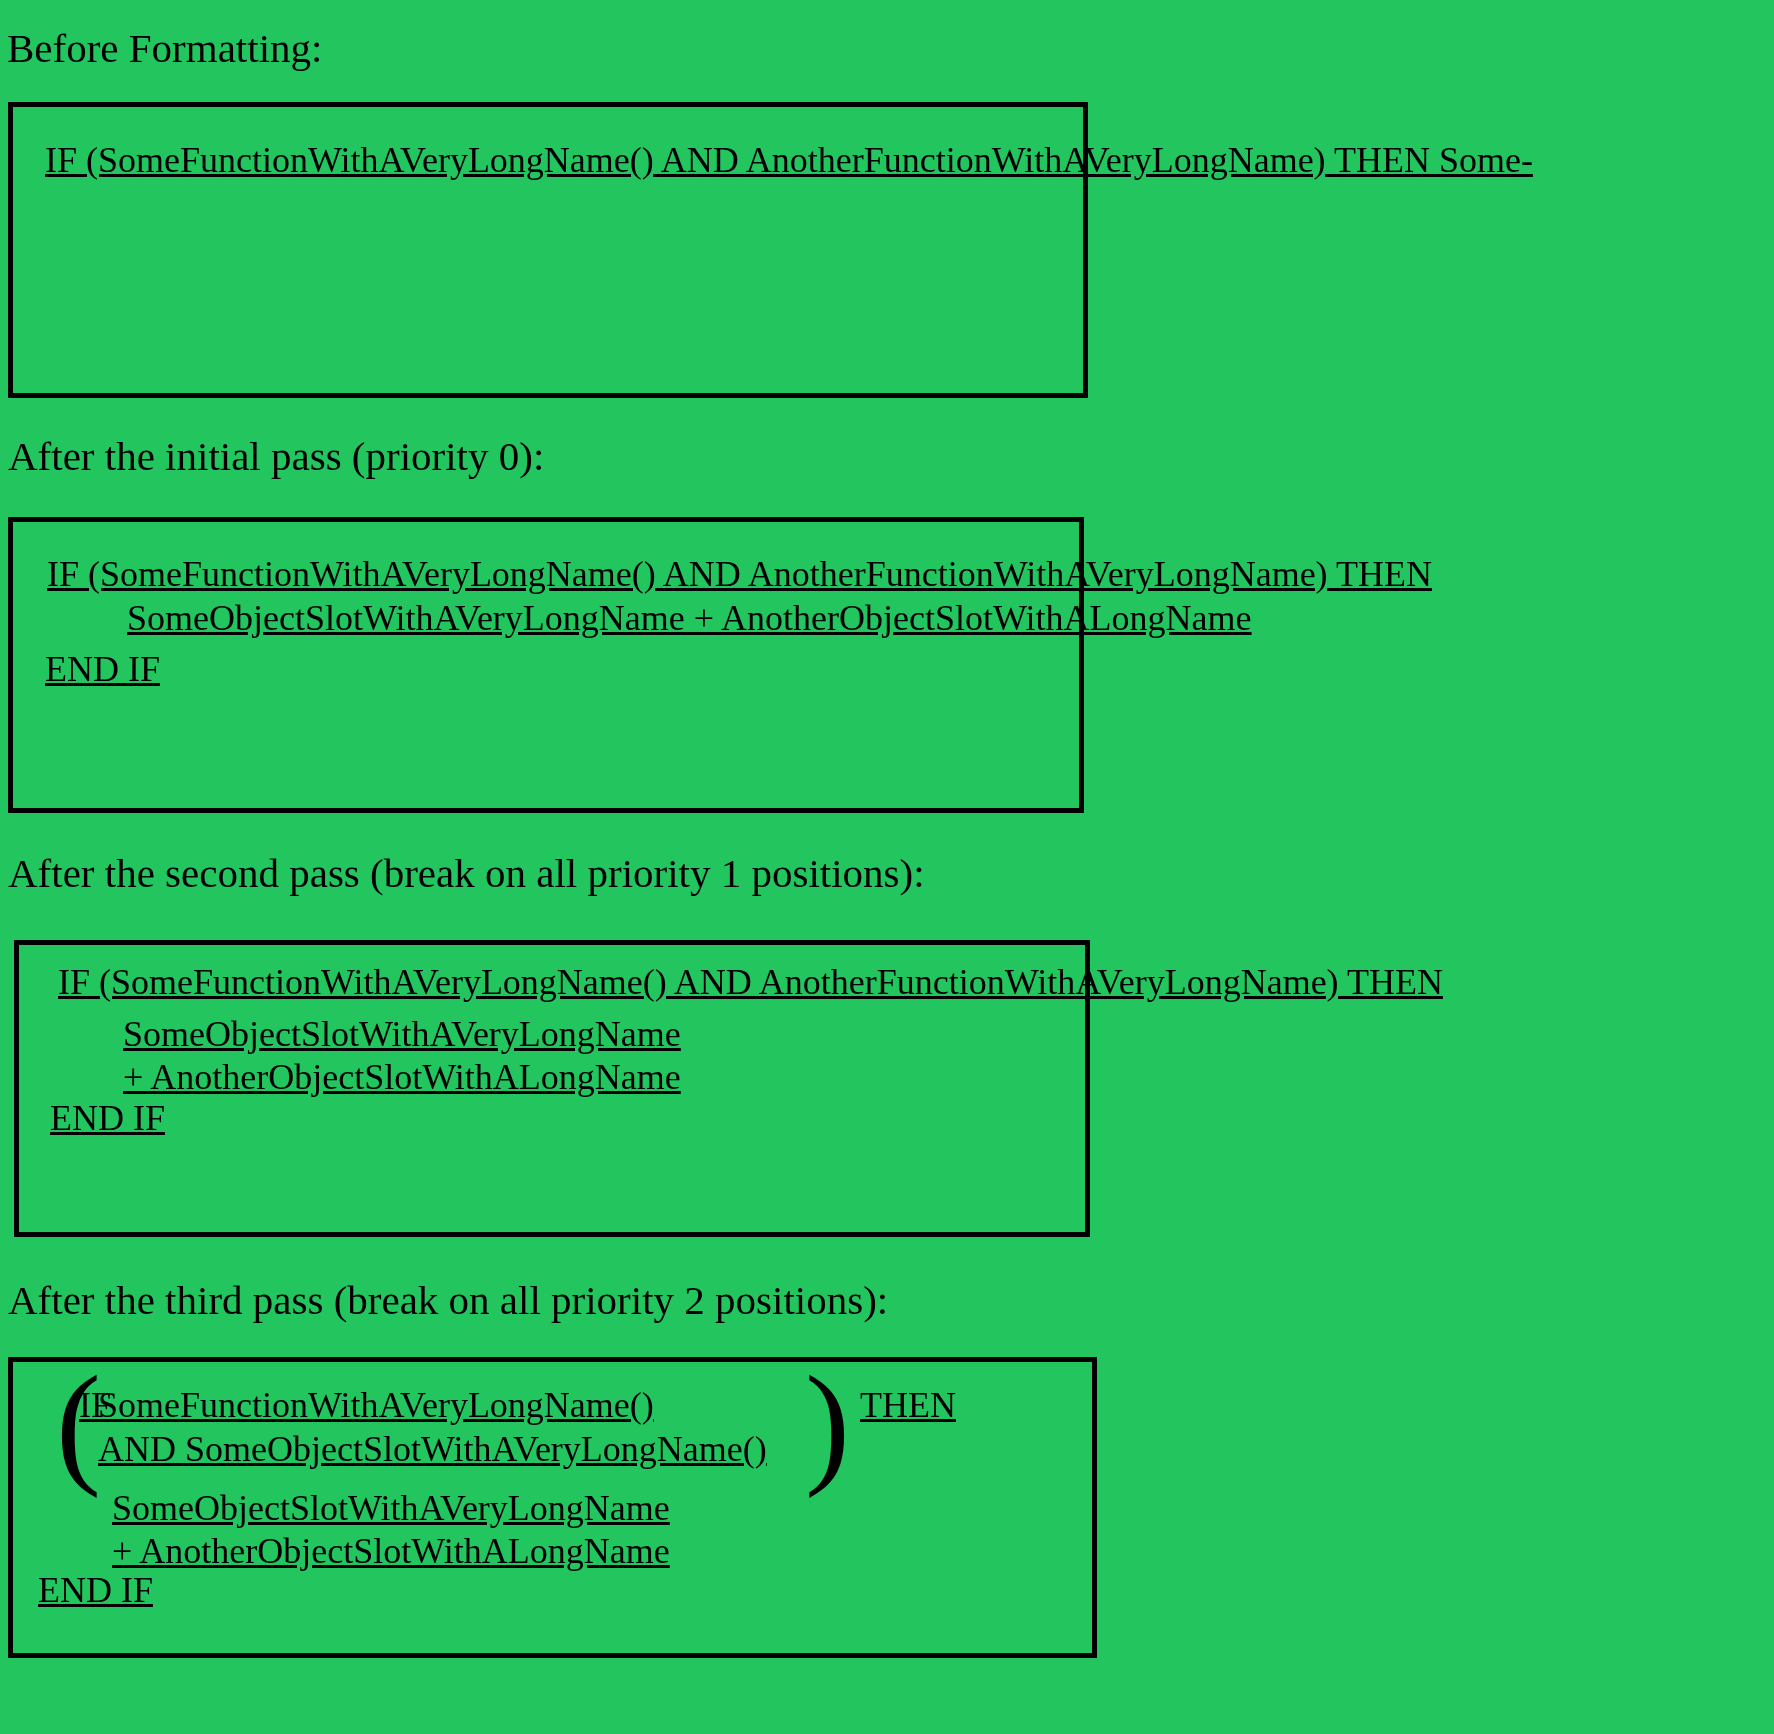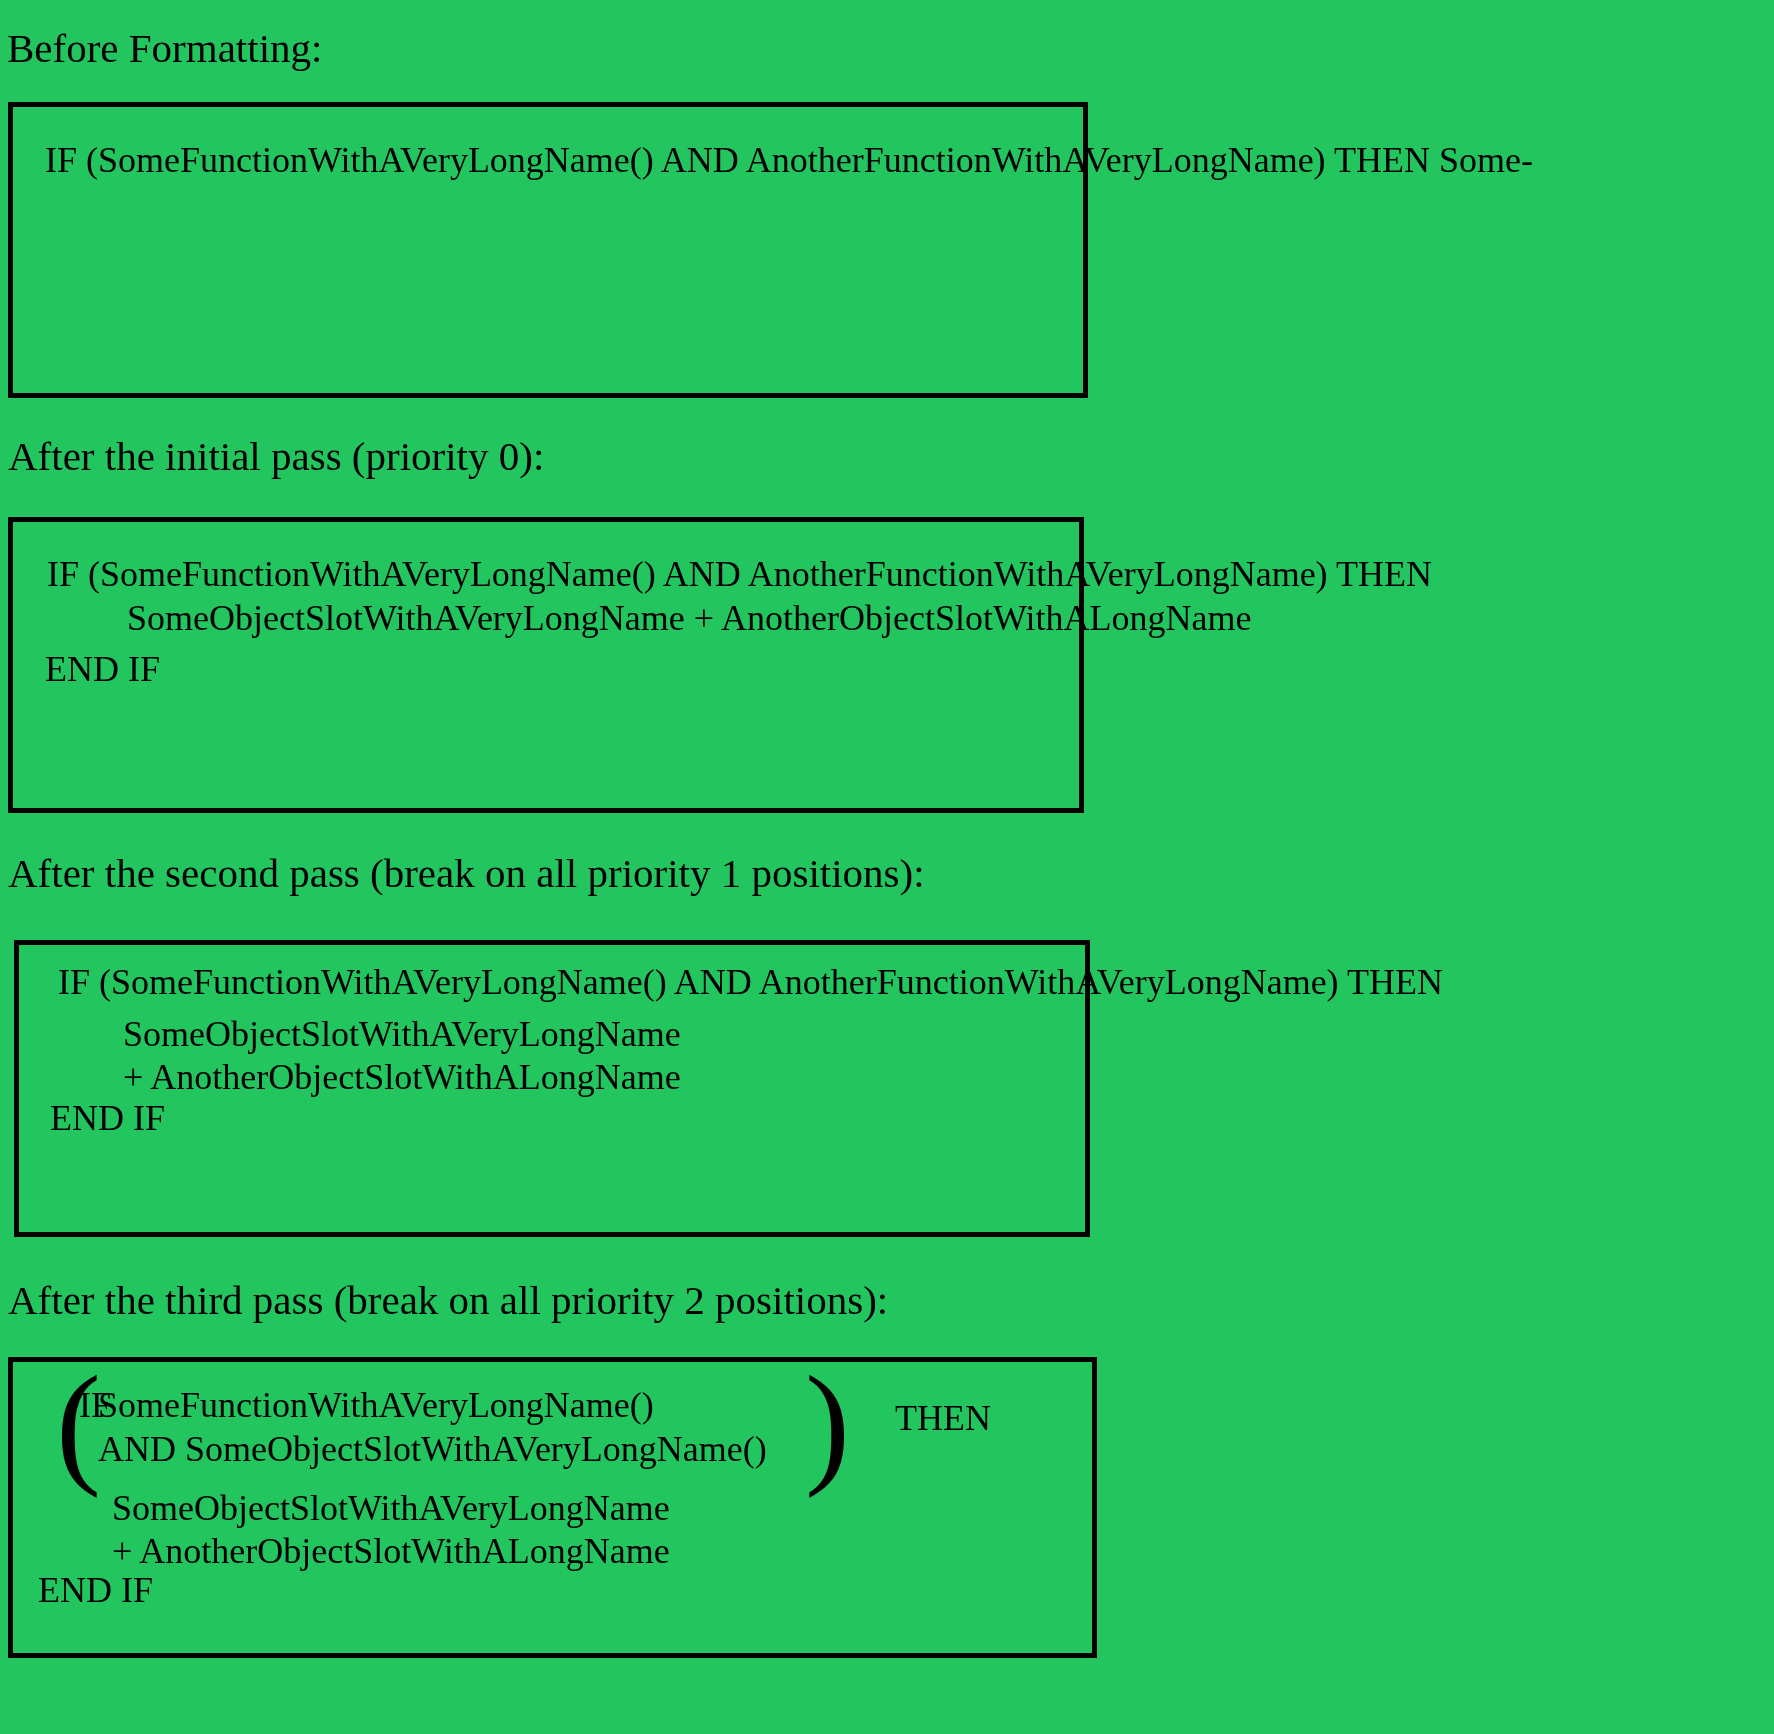--- a/index.html
+++ b/index.html
@@ -28,20 +28,21 @@
     border: 5px solid #000000;
     background: transparent;
     box-sizing: border-box;
   }
   .codeline {
     position: absolute;
     font-size: 36px;
     line-height: 1;
     white-space: nowrap;
     color: #000000;
+    text-decoration: underline;
   }
   .bigparen {
     position: absolute;
     font-size: 135px;
     line-height: 1;
     white-space: nowrap;
     color: #000000;
   }
 </style>
 </head>
@@ -78,20 +79,20 @@
 
   <div class="codeline" style="left:40px; top:1387px;margin-left:39px;">IF</div>
 
   <div class="bigparen" style="left:56px; top:1356px;">(</div>
 
   <div class="codeline" style="left:98px; top:1387px;">SomeFunctionWithAVeryLongName()</div>
   <div class="codeline" style="left:98px; top:1431px;">AND SomeObjectSlotWithAVeryLongName()</div>
 
   <div class="bigparen" style="left:805px; top:1356px;">)</div>
 
-  <div class="codeline" style="left:895px; top:1387px;margin-top:13px;">THEN</div>
+  <div class="codeline" style="left:860px; top:1387px;">THEN</div>
 
   <div class="codeline" style="left:112px; top:1490px;">SomeObjectSlotWithAVeryLongName</div>
   <div class="codeline" style="left:112px; top:1533px;">+ AnotherObjectSlotWithALongName</div>
   <div class="codeline" style="left:38px; top:1572px;">END IF</div>
 
 
 </div>
 
 </body></html>

